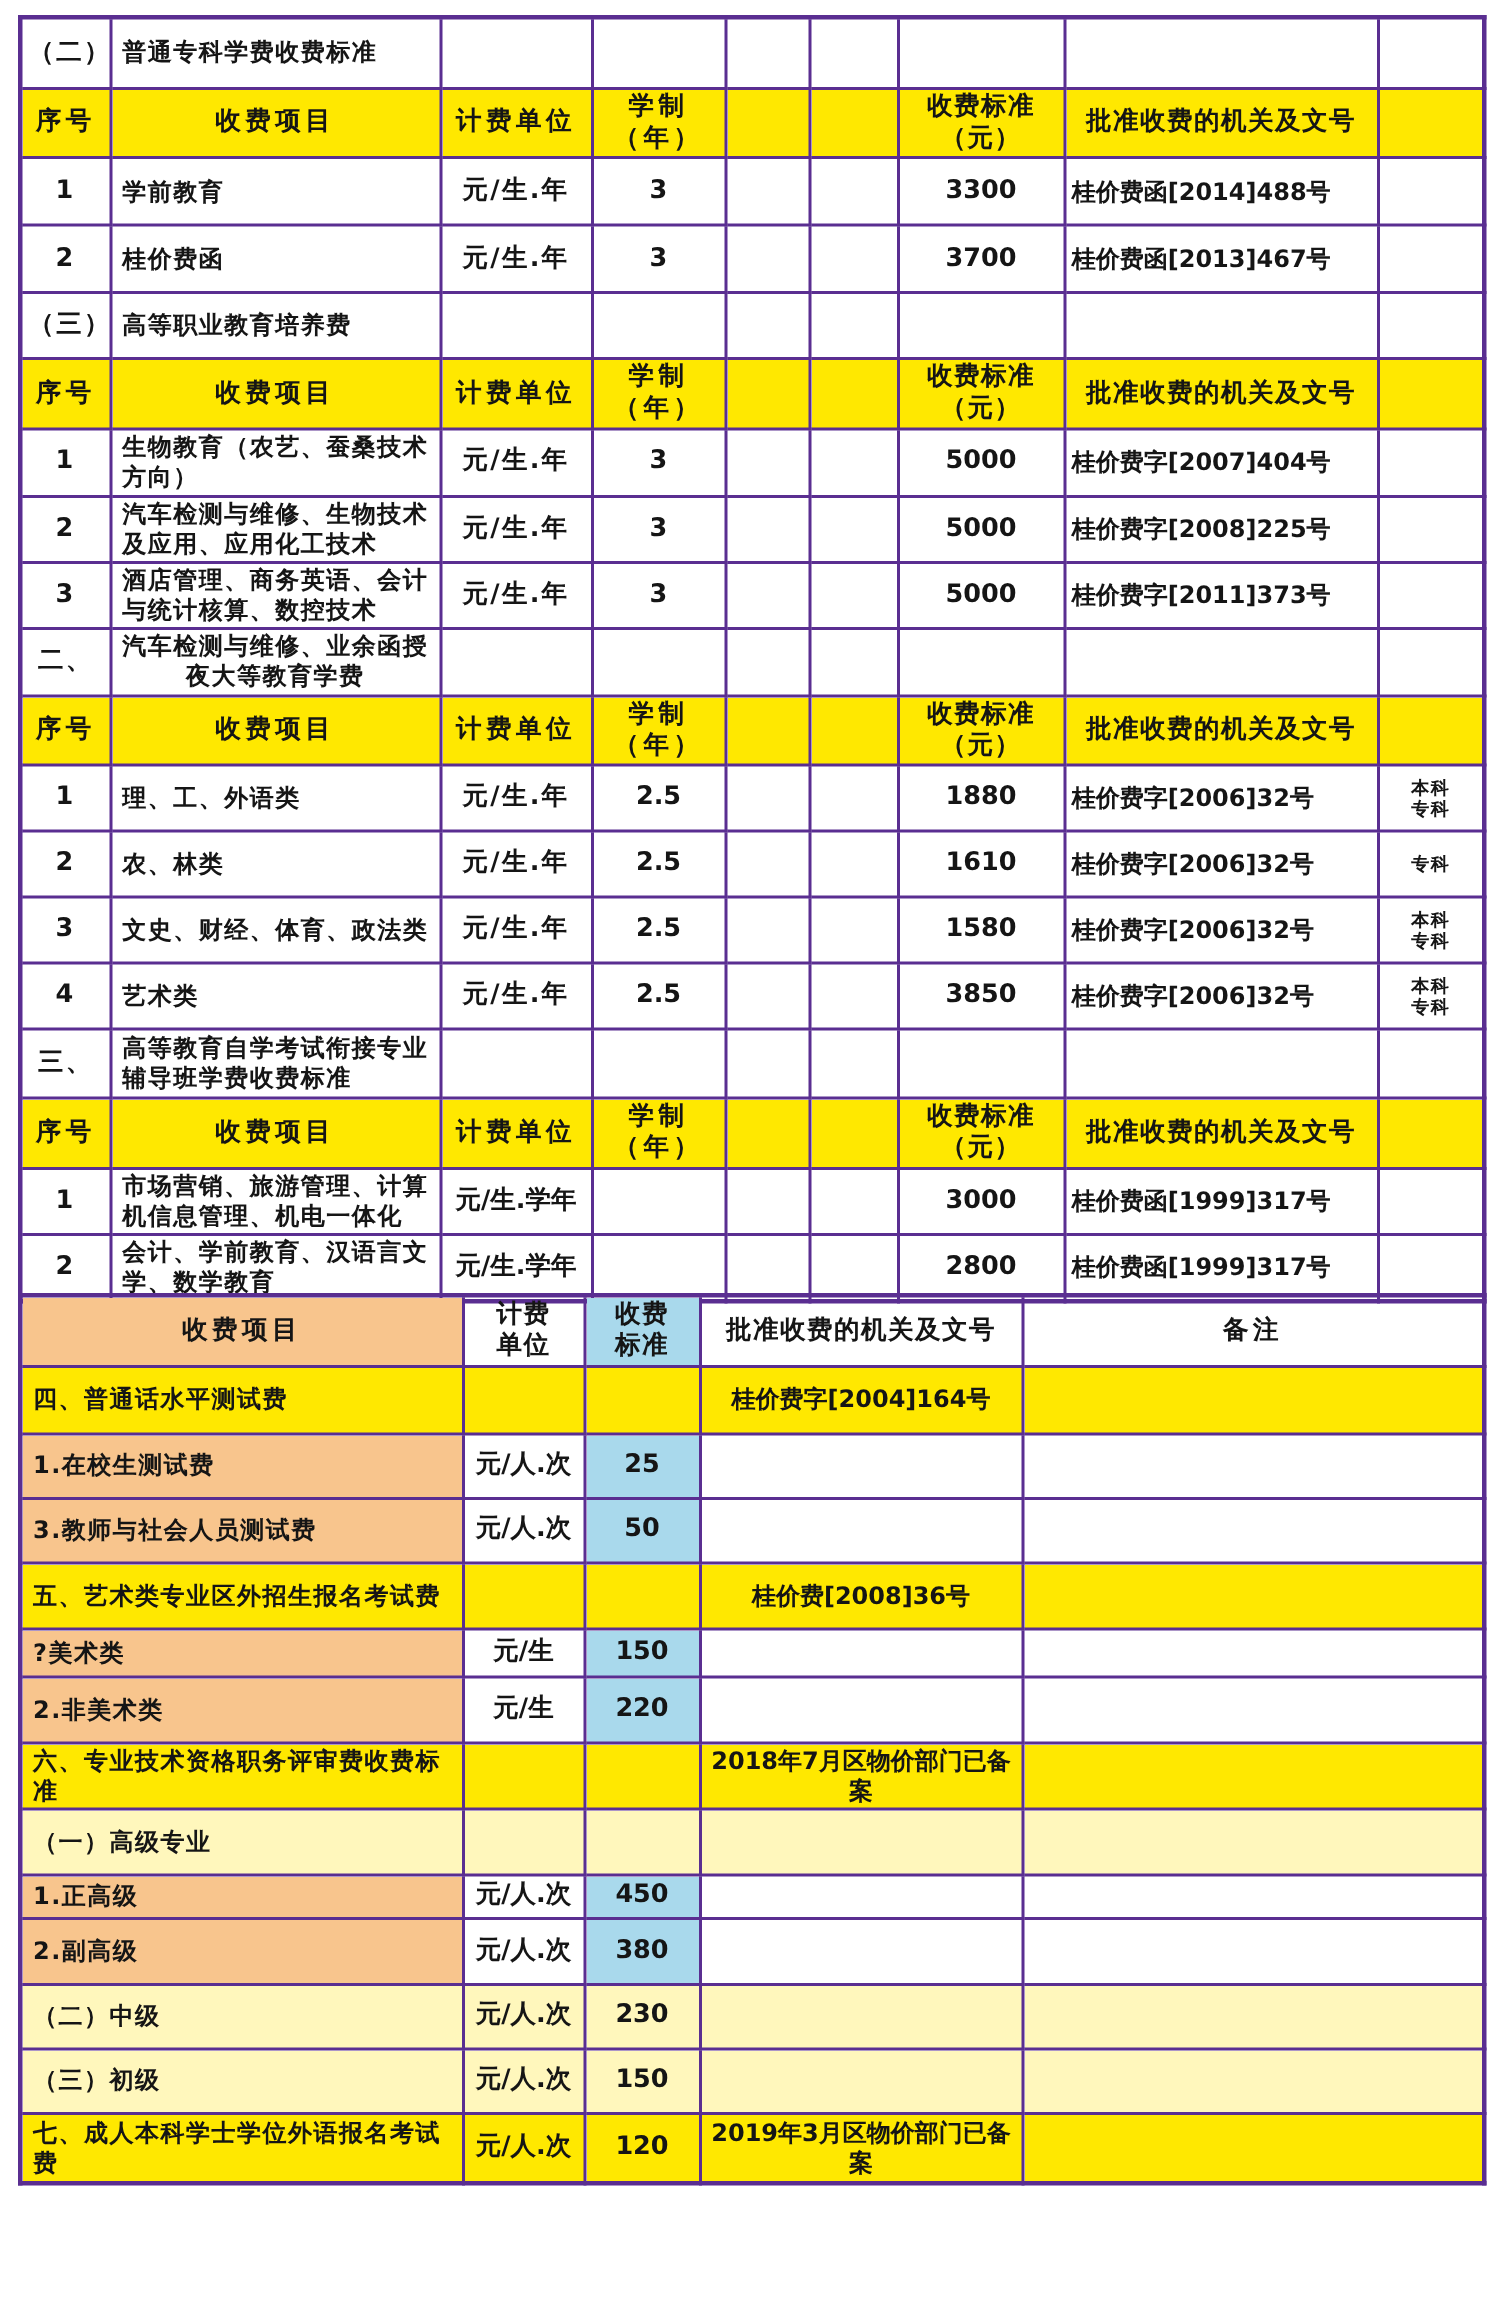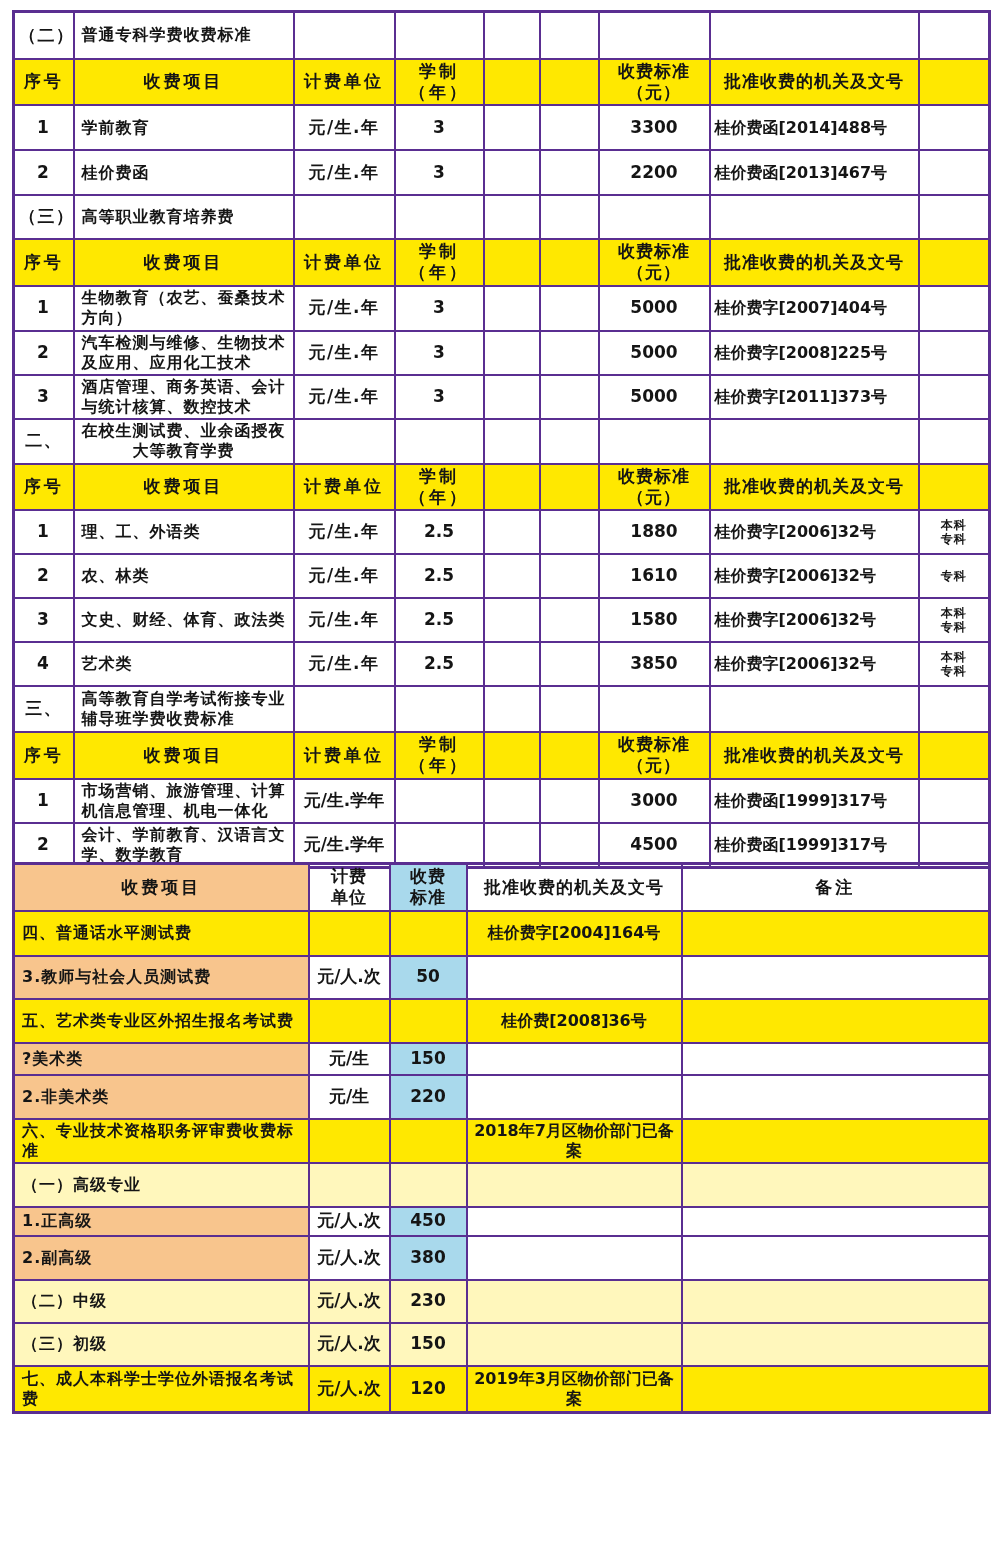--- a/index.html
+++ b/index.html
@@ -81,21 +81,21 @@
     <td class="l doc">桂价费函[2014]488号</td>
     <td class="c pre note"></td>
   </tr>
   <tr style="height:45px">
     <td class="c">2</td>
     <td class="l item">桂价费函</td>
     <td class="c">元/生.年</td>
     <td class="c num">3</td>
     <td></td>
           <td></td>
-    <td class="c num">2200</td>
+    <td class="c num">3700</td>
     <td class="l doc">桂价费函[2013]467号</td>
     <td class="c pre note"></td>
   </tr>
 
   <tr style="height:44px">
     <td class="c">（三）</td>
     <td class="l item">高等职业教育培养费</td>
     <td></td>
           <td></td>
     <td></td>
@@ -145,21 +145,21 @@
     <td class="c num">3</td>
     <td></td>
           <td></td>
     <td class="c num">5000</td>
     <td class="l doc">桂价费字[2011]373号</td>
     <td class="c pre note"></td>
   </tr>
 
   <tr style="height:45px">
     <td class="c">二、</td>
-    <td class="c item sec-c">在校生测试费、业余函授夜大等教育学费</td>
+    <td class="c item sec-c">汽车检测与维修、业余函授夜大等教育学费</td>
     <td></td>
           <td></td>
     <td></td>
           <td></td>
     <td></td>
           <td></td>
     <td></td>
   </tr>
 
   <tr style="height:41px">
@@ -255,21 +255,21 @@
     <td class="l doc">桂价费函[1999]317号</td>
     <td class="c pre note"></td>
   </tr>
   <tr style="height:44px">
     <td class="c">2</td>
     <td class="l item">会计、学前教育、汉语言文学、数学教育</td>
     <td class="c num" style="letter-spacing:0">元/生.学年</td>
     <td class="c num"></td>
     <td></td>
           <td></td>
-    <td class="c num">4500</td>
+    <td class="c num">2800</td>
     <td class="l doc">桂价费函[1999]317号</td>
     <td class="c pre note"></td>
   </tr>
 </tbody>
     </table>
 
 <table id="t2">
   <colgroup>
     <col style="width:295px">
         <col style="width:81px">
@@ -290,20 +290,27 @@
   </tr>
 
   <tr style="height:45px">
     <td class="yellow l item">四、普通话水平测试费</td>
     <td class="yellow c"></td>
     <td class="yellow c num"></td>
     <td class="yellow docc">桂价费字[2004]164号</td>
     <td class="yellow"></td>
   </tr>
   <tr style="height:43px">
+    <td class="peach l item">1.在校生测试费</td>
+    <td class="c num">元/人.次</td>
+    <td class="blue c num">25</td>
+    <td class="docc"></td>
+    <td></td>
+  </tr>
+  <tr style="height:43px">
     <td class="peach l item">3.教师与社会人员测试费</td>
     <td class="c num">元/人.次</td>
     <td class="blue c num">50</td>
     <td class="docc"></td>
     <td></td>
   </tr>
 
   <tr style="height:44px">
     <td class="yellow l item">五、艺术类专业区外招生报名考试费</td>
     <td class="yellow c"></td>

